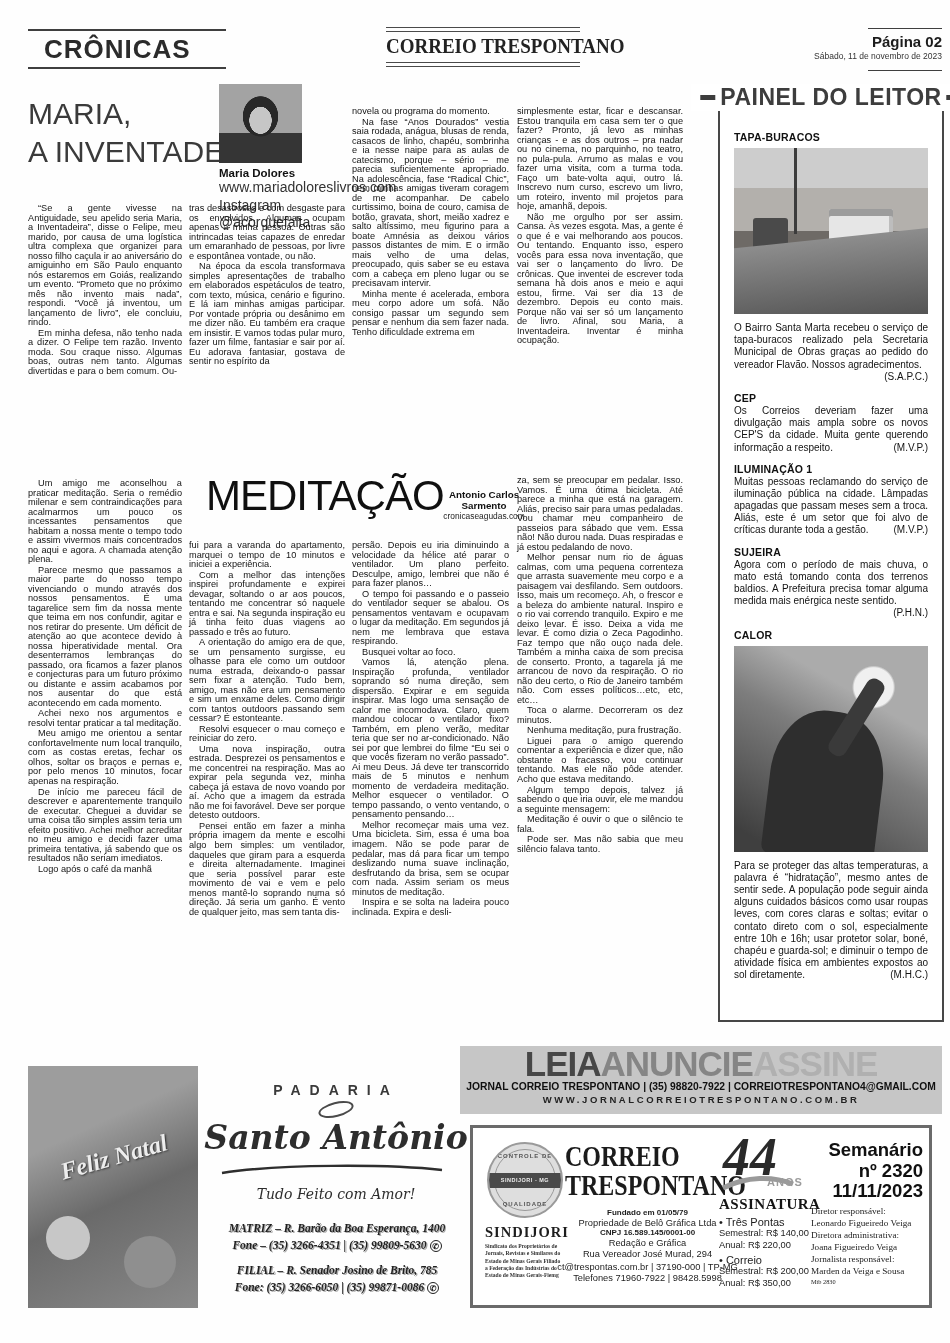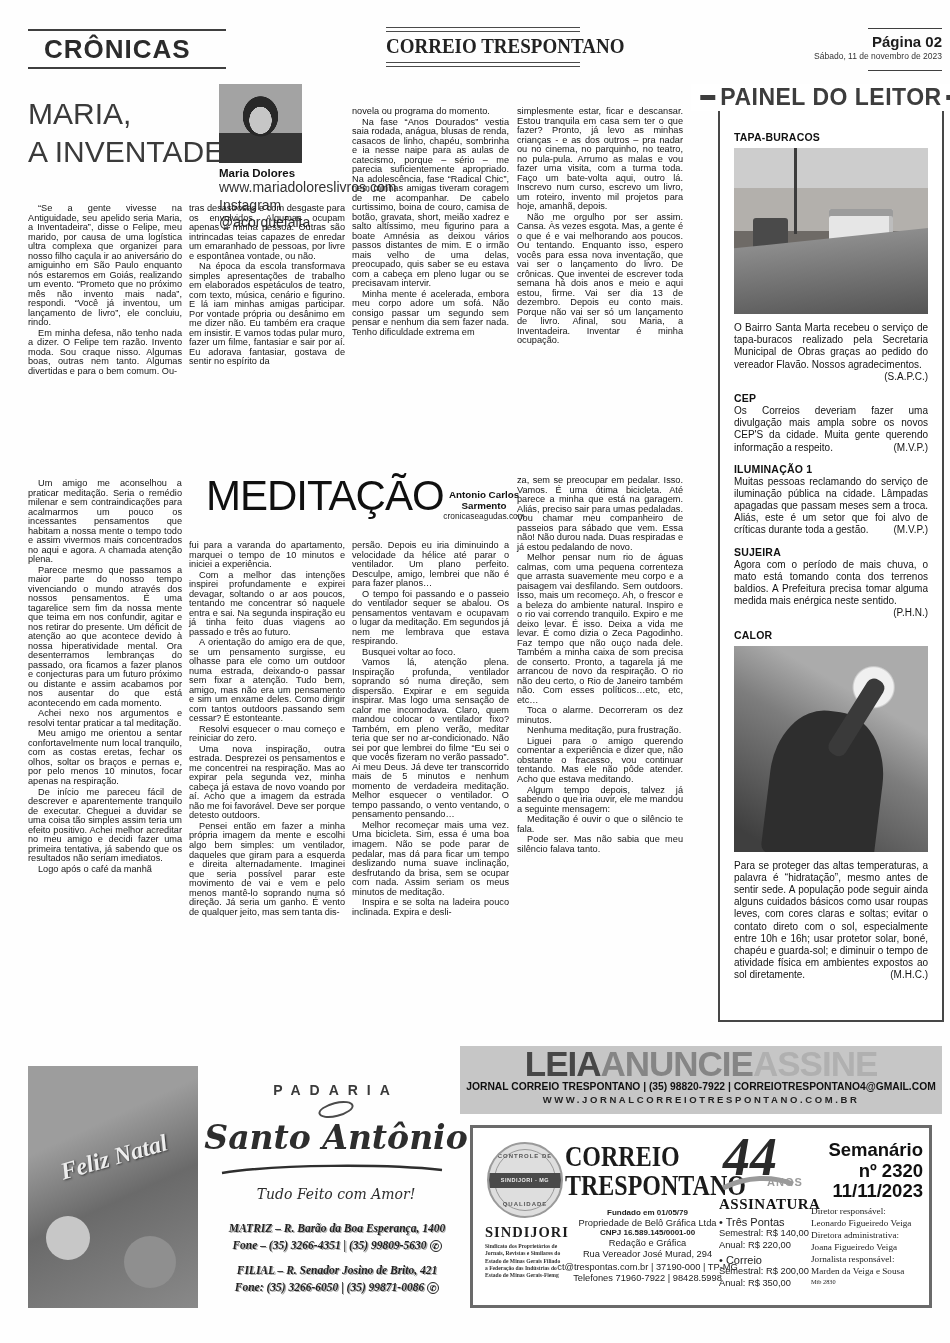--- a/index.html
+++ b/index.html
@@ -281,21 +281,21 @@
 <div class="abs bakery-name">Santo Antônio</div>
 <svg class="abs name-swoosh" width="228" height="14">
     <path d="M4 11 C 60 2, 170 2, 224 8" stroke="#2e2e2e" stroke-width="2.5" fill="none"></path>
   </svg>
 <div class="abs bakery-slogan">Tudo Feito com Amor!</div>
 <div class="abs addr-block">
   <div>MATRIZ – R. Barão da Boa Esperança, 1400</div>
   <div><span>Fone – (35) 3266-4351 | (35) 99809-5630</span><span class="phone-circle"></span></div>
 </div>
 <div class="abs addr-block f2">
-  <div>FILIAL – R. Senador Josino de Brito, 421</div>
+  <div>FILIAL – R. Senador Josino de Brito, 785</div>
   <div><span>Fone: (35) 3266-6050 | (35) 99871-0086</span><span class="phone-circle"></span></div>
 </div>
 
 <div class="abs mbox">
   <div class="inner">
     <div class="seal">
       <div class="st">CONTROLE DE</div>
       <div class="band">SINDIJORI - MG</div>
       <div class="sb">QUALIDADE</div>
     </div>

